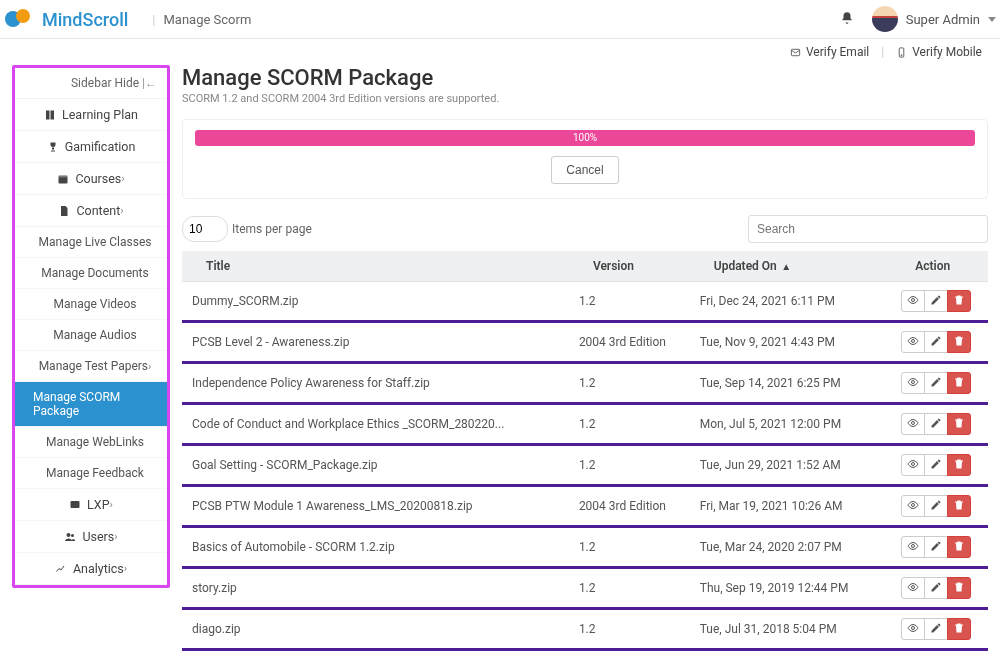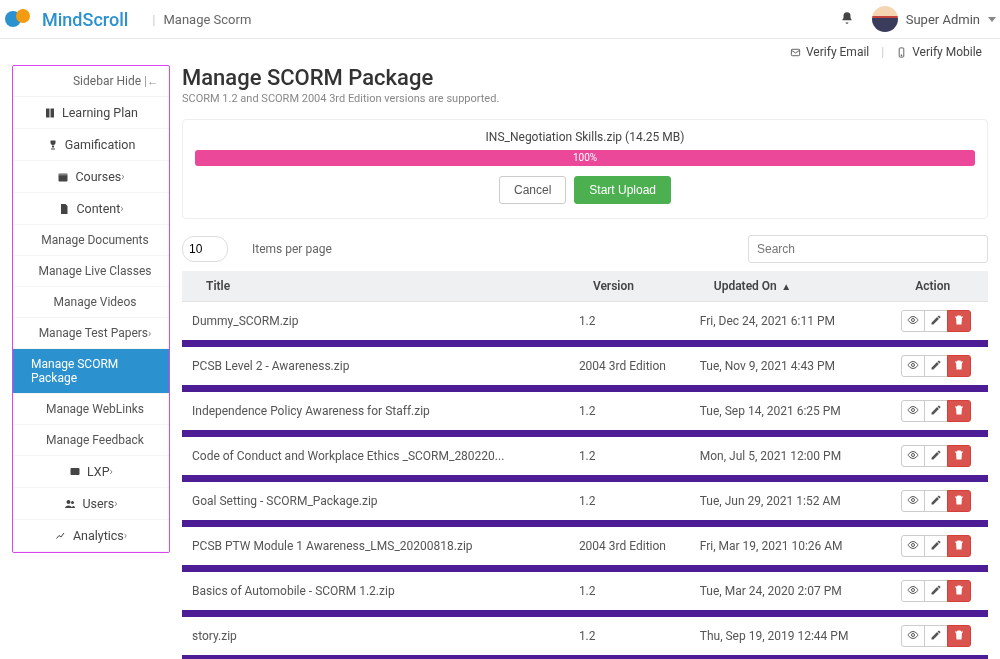--- a/index.html
+++ b/index.html
@@ -17,21 +17,21 @@
 .user-block { display:flex; align-items:center; gap:8px; cursor:pointer; color:#555; }
 .caret-down { border-left:4px solid transparent; border-right:4px solid transparent; border-top:5px solid #888; display:inline-block; }
 
 .verify-row { display:flex; justify-content:flex-end; padding:6px 18px; font-size:12px; color:#444; gap:12px; }
 .verify-row .sep { color:#ccc; }
 .verify-row span.link { cursor:pointer; }
 .verify-row svg { vertical-align: -2px; margin-right:2px; }
 
 .layout { display:flex; padding: 0 12px 12px 12px; gap: 12px; align-items: flex-start; }
 
-.sidebar { width: 158px; border: 1px solid #d946ef; border-radius: 2px; background:#fff; }
+.sidebar { width: 158px; border: 3px solid #d946ef; border-radius: 2px; background:#fff; }
 .sidebar-hide { text-align:right; padding:8px 10px; font-size:12px; color:#666; cursor:pointer; border-bottom:1px solid #f2f2f2; }
 .sidebar-hide .arrow { color:#999; }
 .sb-item { display:flex; align-items:center; justify-content:center; padding:8px 10px; font-size:12.5px; color:#444; cursor:pointer; border-bottom:1px solid #f5f5f5; }
 .sb-item.sub { padding-left:18px; font-size:12px; color:#555; }
 .sb-item.active { background:#2b91cf; color:#fff; }
 .sb-chevron { color:#888; font-size:11px; }
 .sb-item .left { display:flex; align-items:center; gap:6px; }
 .sb-icon { width:12px; height:12px; display:inline-flex; align-items:center; color:#444; }
 
 .main { flex:1; }
@@ -40,27 +40,27 @@
 
 .upload-panel { border:1px solid #eee; border-radius:4px; padding:10px 12px 14px; margin-bottom:16px; }
 .upload-filename { text-align:center; font-size:12px; color:#444; margin-bottom:6px; }
 .progress { height:16px; background:#ec4899; border-radius:3px; color:#fff; font-size:10px; text-align:center; line-height:16px; width:100%; margin-bottom:10px; }
 .upload-buttons { display:flex; justify-content:center; gap:8px; }
 .btn { padding:6px 14px; font-size:12px; border-radius:3px; cursor:pointer; border:1px solid #ccc; background:#fff; color:#555; }
 .btn.primary { background:#4caf50; color:#fff; border-color:#4caf50; }
 
 .toolbar { display:flex; align-items:center; margin-bottom:8px; }
 .toolbar input.items { width:46px; padding:5px 6px; border:1px solid #ddd; border-radius:12px; font-size:12px; text-align:left; }
-.toolbar .ipp-label { margin-left:24px; font-size:12px; color:#666; }
+.toolbar .ipp-label { margin-left:4px; font-size:12px; color:#666; }
 .toolbar .search { margin-left:auto; width:240px; padding:6px 8px; border:1px solid #ddd; border-radius:3px; font-size:12px; }
 
 .table { width:100%; border-collapse:collapse; }
 .table thead th { background:#eef0f2; color:#444; font-weight:600; font-size:12px; text-align:left; padding:8px 24px; border-bottom:1px solid #e3e3e3; }
 .table thead th.sortable .sort-arrow { font-size:10px; margin-left:2px; }
-.table tbody td { padding:8px 10px; font-size:12px; color:#555; border-bottom:7px solid #4c1d95; }
+.table tbody td { padding:8px 10px; font-size:12px; color:#555; border-bottom:3px solid #4c1d95; }
 .action-cell { white-space:nowrap; text-align:left; }
 .act-btn { display:inline-flex; align-items:center; justify-content:center; width:24px; height:22px; border:1px solid #ccc; background:#fff; border-radius:3px; cursor:pointer; margin-right:-1px; color:#555; font-size:11px; }
 .act-btn.view { border-radius:3px 0 0 3px; }
 .act-btn.edit { border-radius:0; }
 .act-btn.del { background:#d9534f; border-color:#d43f3a; color:#fff; border-radius:0 3px 3px 0; }
 .act-btn svg { width:12px; height:12px; }
 </style>
 </head>
 <body>
 
@@ -154,31 +154,36 @@
               <svg width="12" height="12" viewBox="0 0 24 24" fill="currentColor">
                 <path d="M6 2h9l4 4v16H6z"></path>
               </svg>
             </span>
             <span>Content</span>
           </span>
           <span class="sb-chevron">›</span>
         </div>
         <div class="sb-item sub">
           <span class="left">
+            <span>Manage Live Classes</span>
+          </span>
+        </div>
+        <div class="sb-item sub">
+          <span class="left">
             <span>Manage Documents</span>
           </span>
         </div>
         <div class="sb-item sub">
           <span class="left">
-            <span>Manage Live Classes</span>
-          </span>
-        </div>
-        <div class="sb-item sub">
-          <span class="left">
             <span>Manage Videos</span>
+          </span>
+        </div>
+        <div class="sb-item sub">
+          <span class="left">
+            <span>Manage Audios</span>
           </span>
         </div>
         <div class="sb-item sub">
           <span class="left">
             <span>Manage Test Papers</span>
           </span>
           <span class="sb-chevron">›</span>
         </div>
         <div class="sb-item sub active">
           <span class="left">
@@ -231,25 +236,23 @@
           <span class="sb-chevron">›</span>
         </div>
       </div>
   </div>
 
   <div class="main">
     <div class="page-title">Manage SCORM Package</div>
     <div class="page-subtitle">SCORM 1.2 and SCORM 2004 3rd Edition versions are supported.</div>
 
     <div class="upload-panel">
-      <div class="upload-filename">INS_Negotiation Skills.zip (14.25 MB)</div>
       <div class="progress">100%</div>
       <div class="upload-buttons">
         <button class="btn">Cancel</button>
-        <button class="btn primary">Start Upload</button>
       </div>
     </div>
 
     <div class="toolbar">
       <input class="items" value="10" style="">
       <span class="ipp-label">Items per page</span>
       <input class="search" placeholder="Search" style="">
     </div>
 
     <table class="table">

